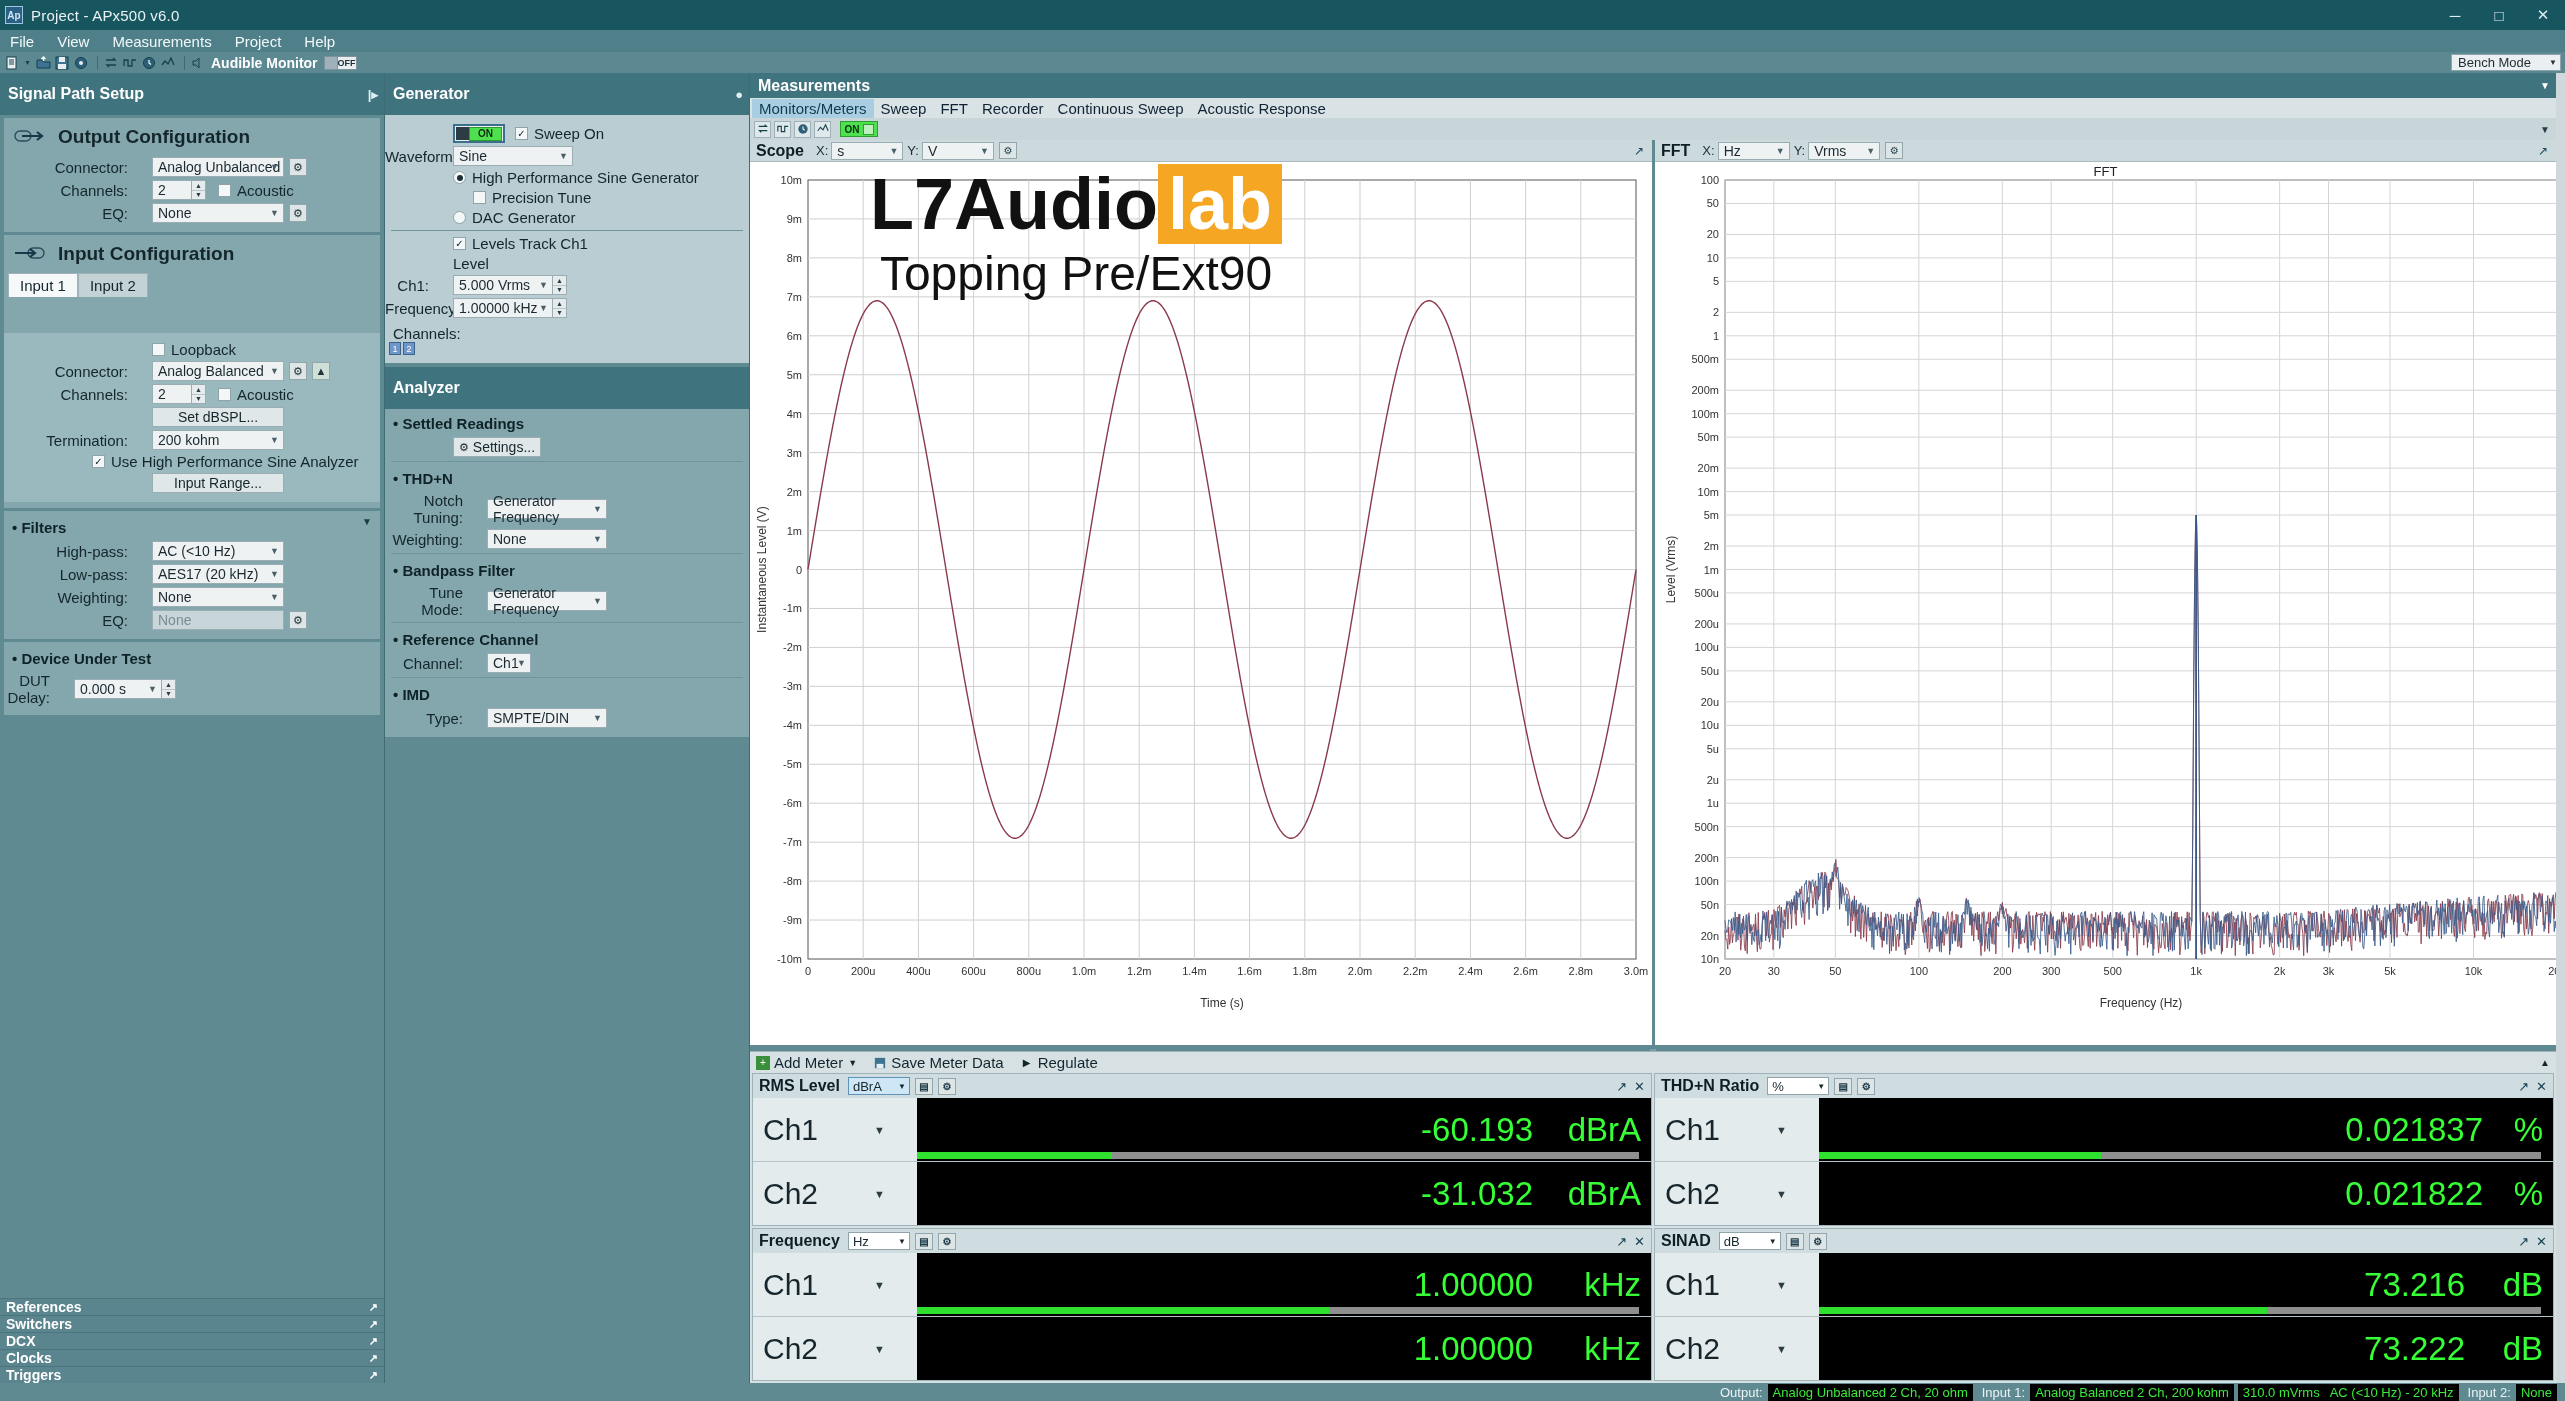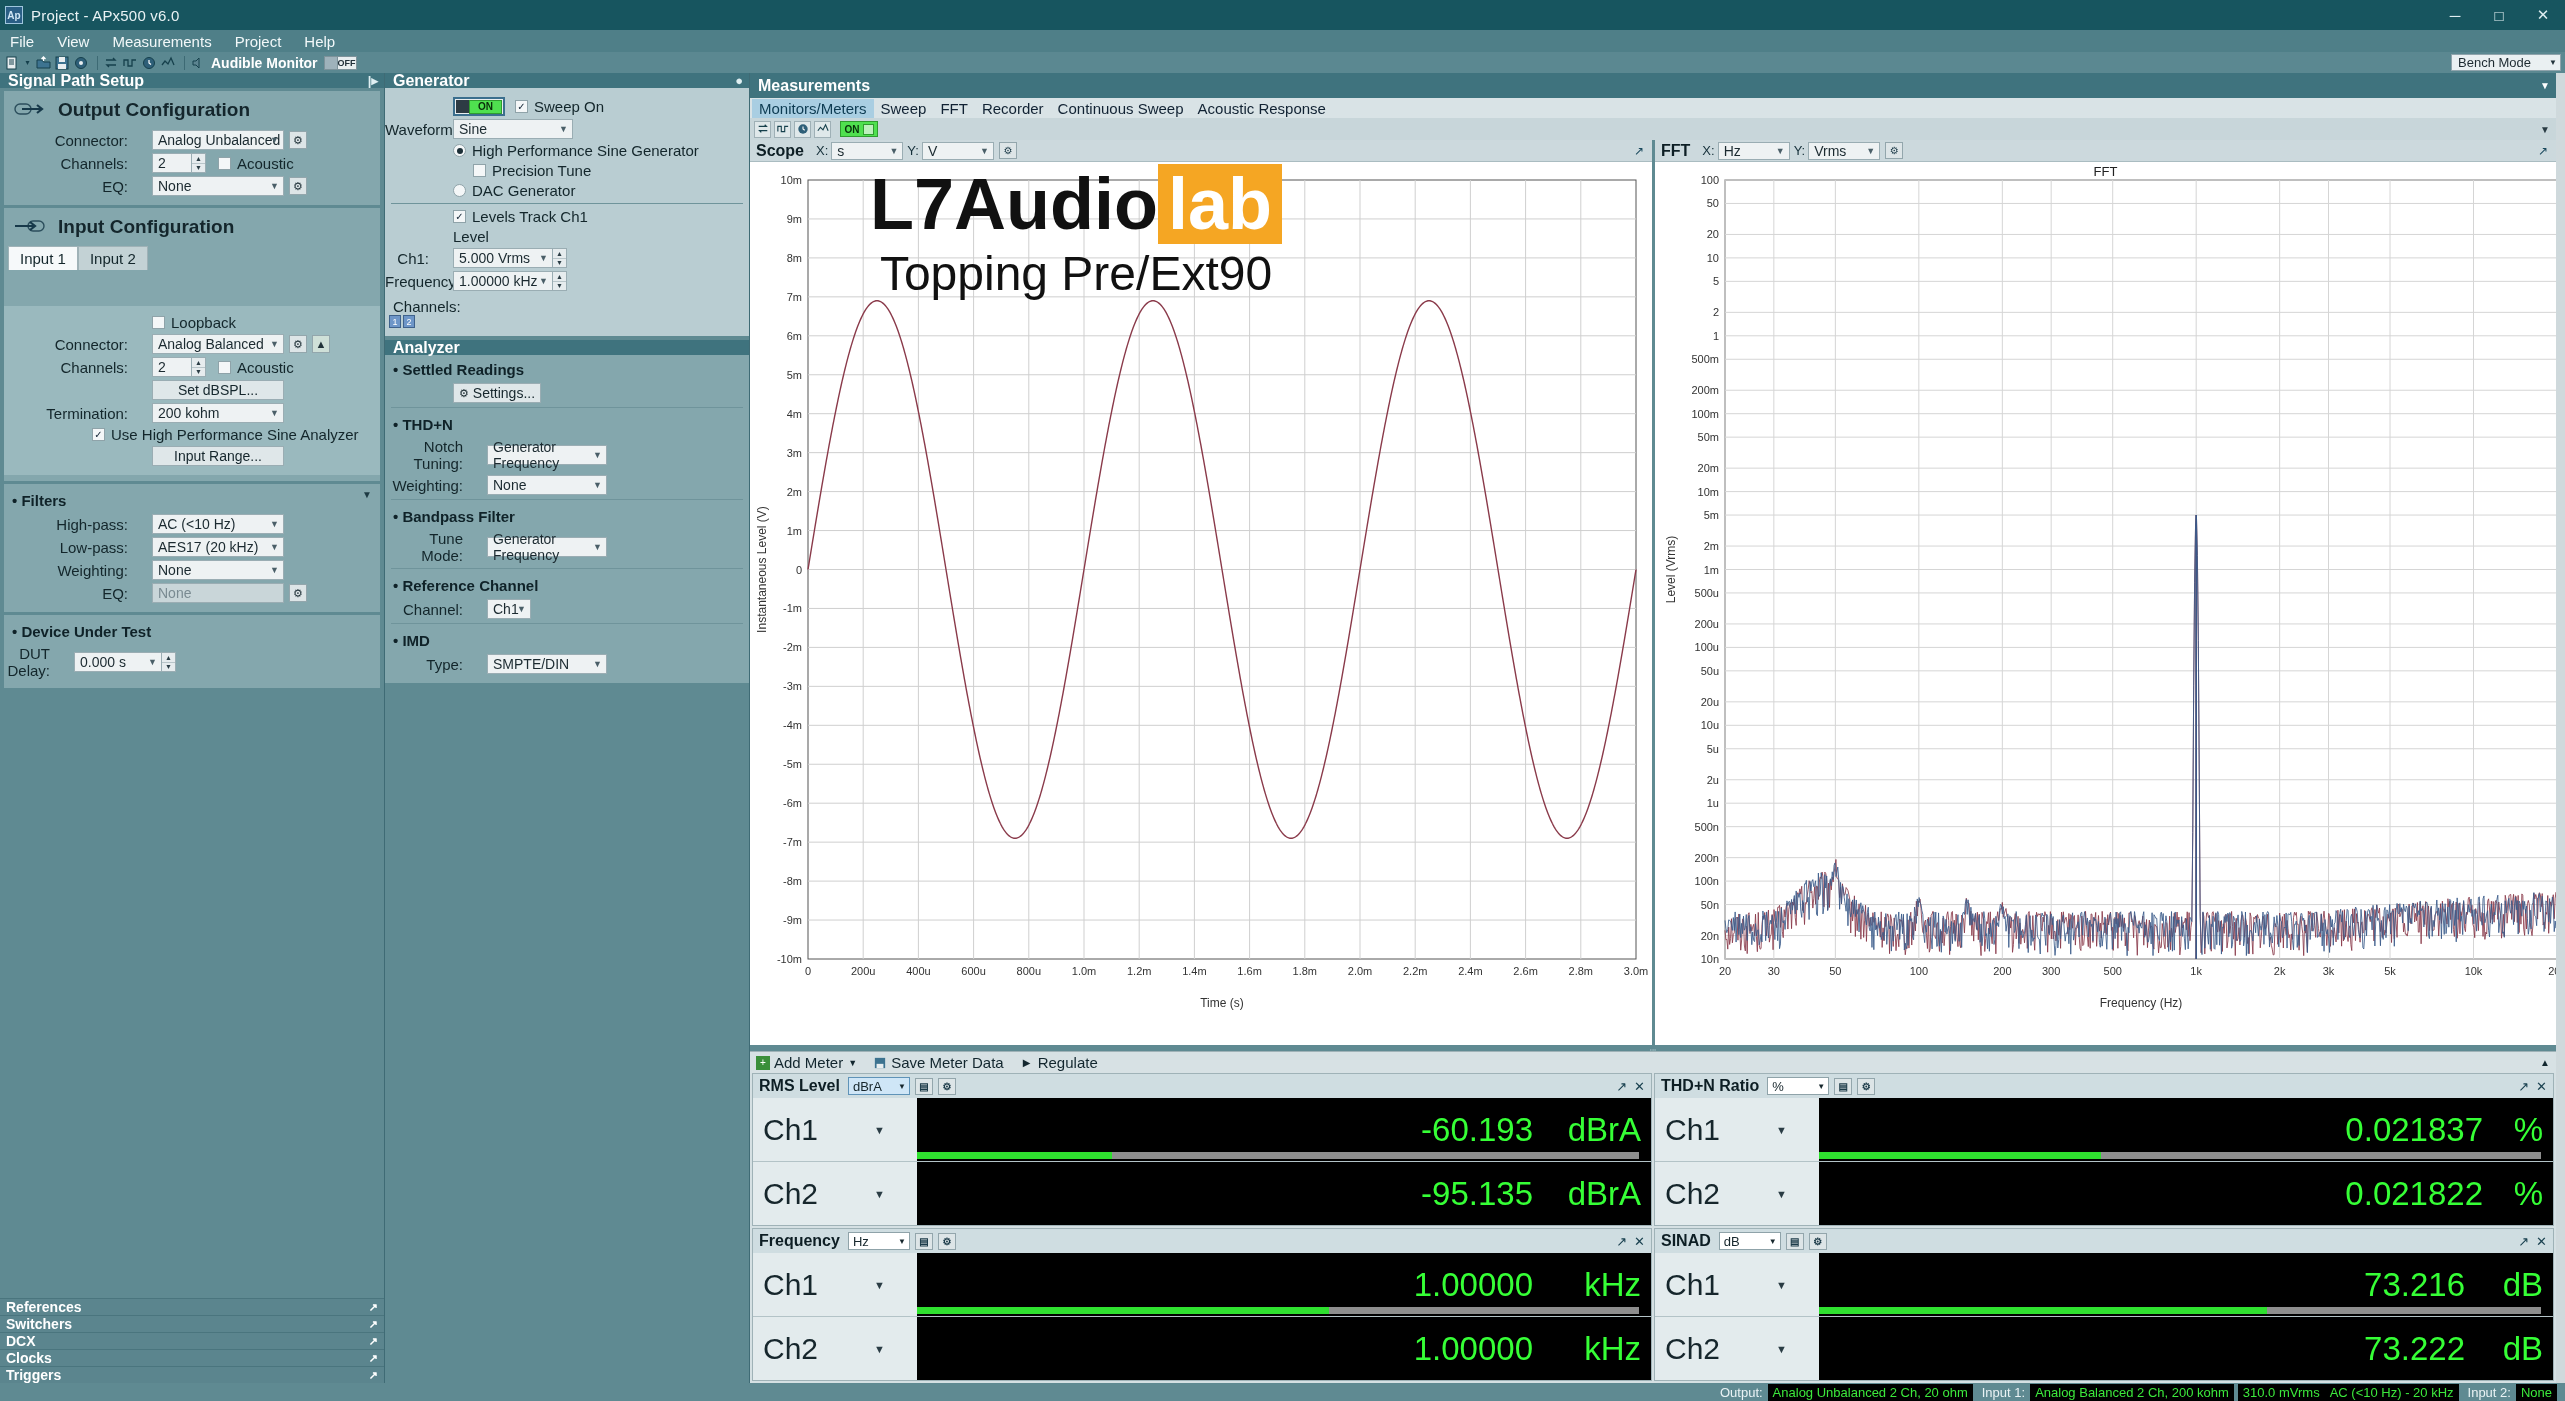--- a/index.html
+++ b/index.html
@@ -54,21 +54,21 @@
     display:flex;align-items:center; padding-left:6px; color:#1d2a31;
   }
   .bench-mode .cv { position:absolute; right:3px; font-size:8px; color:#22333b; }
 
   
   .body { flex:1; display:flex; min-height:0; }
 
   
   .leftpane { width:385px; flex:0 0 385px; display:flex; flex-direction:column;
      background:#5f8a92; border-right:1px solid #3f6b75; }
-  .pane-head { height:15px; background:#3f737e; color:#fff; font-weight:bold;
+  .pane-head { height:42px; background:#3f737e; color:#fff; font-weight:bold;
      font-size:16px; display:flex; align-items:center; padding-left:8px; position:relative; }
   .pane-head .collapse { position:absolute;right:6px; color:#dfeff2; font-size:13px; }
   .grp { background:#84a7ad; margin:3px 4px 0 4px; padding:4px 0 6px 0; }
   .grp-title { display:flex;align-items:flex-start; padding:4px 0 6px 10px; font-weight:bold;
      color:#14262c; font-size:19px;}
   .grp-title .arrow-icn { margin-right:12px; }
   .row { display:flex; align-items:center; margin:3px 0; padding-right:6px; }
   .row .lbl { width:148px; text-align:right; padding-right:24px; color:#13262b; font-size:15px; }
   .sel {
      height:20px; background:#eef2f3; border:1px solid #9aadb3; font-size:14px;
@@ -946,21 +946,21 @@
 
                   </div>
                 </div>
               </div>
               <div class="m-ch">
                 <div class="m-chname">
                   <span>Ch2</span>
                   <span class="cv">▼</span>
                 </div>
                 <div class="m-val">
-                  <span class="m-num">-95.135</span>
+                  <span class="m-num">-31.032</span>
                   <span class="m-u">dBrA</span>
                 </div>
               </div>
             </div>
           </div>
 
           <div class="meter">
             <div class="m-hdr">
               <span>THD+N Ratio</span>
               <span class="m-unit">

